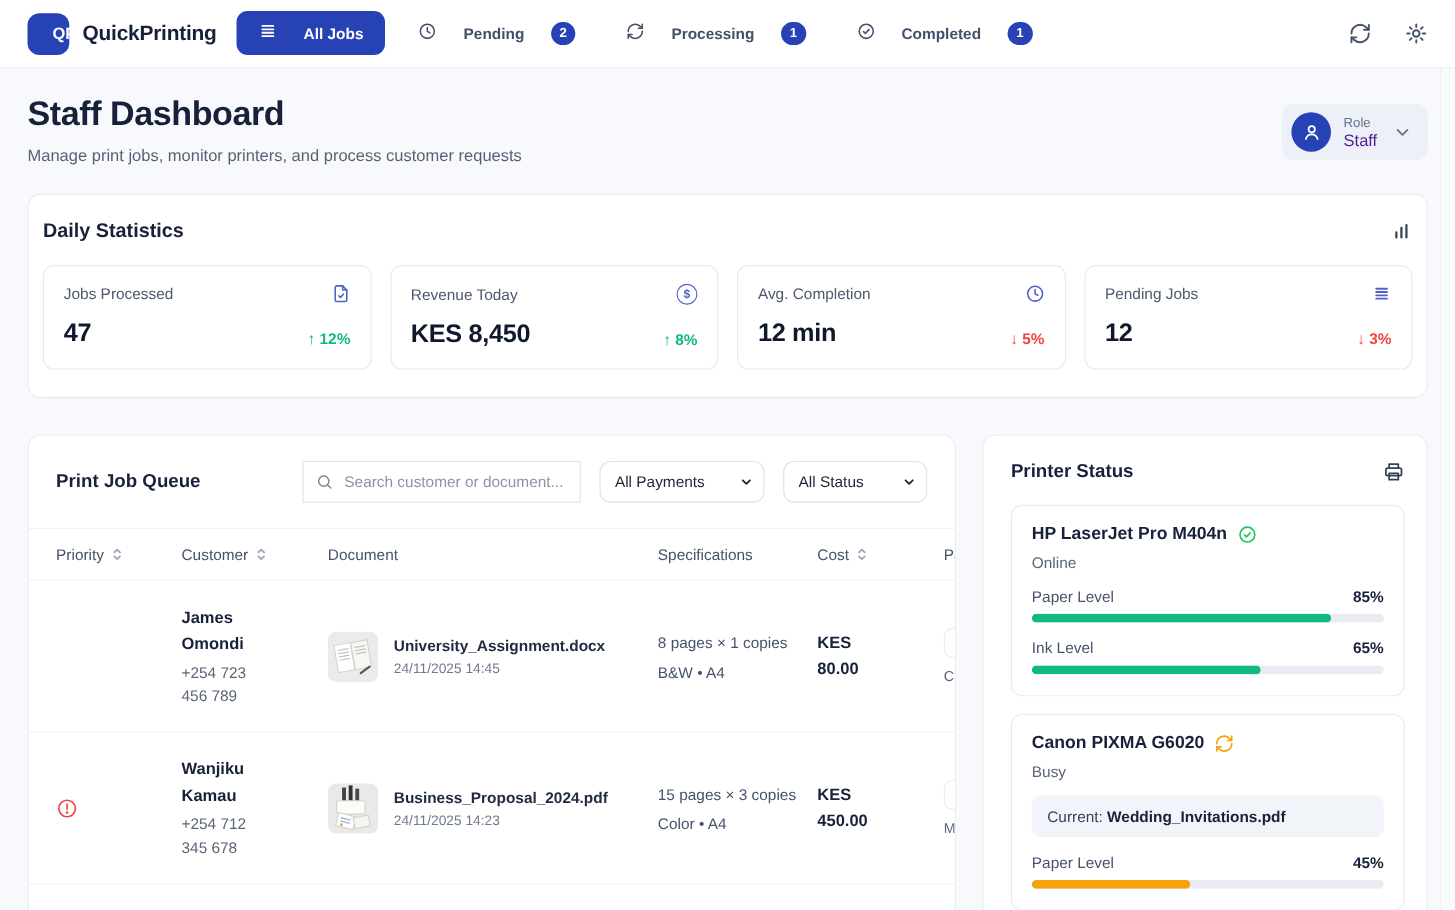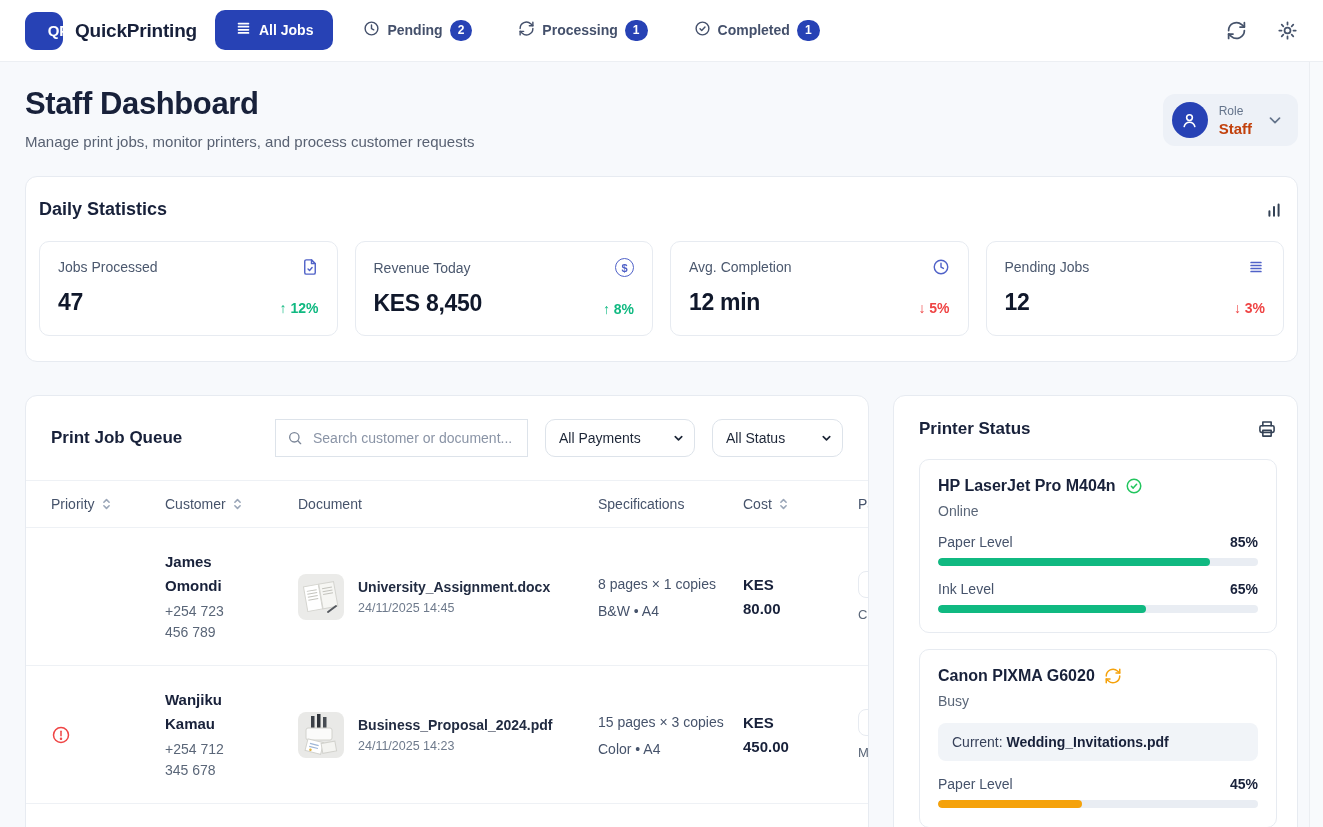--- a/index.html
+++ b/index.html
@@ -7,40 +7,40 @@
     font-family:"Liberation Sans", sans-serif; color:#18213a; }
 
   
   .navbar { height:62px; background:#fff; border-bottom:1px solid #eceff3;
     display:flex; align-items:center; padding:0 25px; }
   .brand { display:flex; align-items:center; gap:12px; }
   .brand-logo { width:38px; height:38px; border-radius:11px; background:#2742b5;
     color:#fff; font-weight:bold; font-size:15px; display:flex; align-items:center; justify-content:center;padding-left:29px; }
   .brand-name { font-size:19px; font-weight:bold; color:#17203a; letter-spacing:-0.2px; }
   .nav-tabs { display:flex; align-items:center; gap:14px; margin-left:18px; }
-  .nav-tab { display:flex; align-items:center; gap:7px; padding:10px 16px; border-radius:10px;
+  .nav-tab { display:flex; align-items:center; gap:24px; padding:10px 16px; border-radius:10px;
     font-size:14px; font-weight:bold; color:#44506b; background:transparent; border:none; cursor:pointer; }
   .nav-tab svg { flex-shrink:0; }
   .nav-tab.active { background:#2742b5; color:#fff; padding:10px 20px; }
   .nav-badge { background:#2742b5; color:#fff; font-size:12px; font-weight:bold;
     border-radius:999px; padding:3px 8px; min-width:22px; text-align:center; line-height:1.2; }
   .nav-right { margin-left:auto; display:flex; align-items:center; gap:30px; }
   .icon-btn { background:none; border:none; cursor:pointer; display:flex; color:#46536b; }
 
   
   .page { padding:0 25px; }
   .page-header { display:flex; align-items:flex-start; margin-top:24px; }
   .page-title { font-size:31px; font-weight:bold; color:#18213a; letter-spacing:-0.4px; }
   .page-sub { font-size:15px; color:#596273; margin-top:11px; }
   .role-pill { margin-left:auto; margin-top:8px; background:#edf1f7; border-radius:12px;
     padding:8px 14px 8px 9px; display:flex; align-items:center; gap:11px; }
   .role-avatar { width:36px; height:36px; border-radius:50%; background:#2742b5;
     display:flex; align-items:center; justify-content:center; color:#fff; }
   .role-label { font-size:12px; color:#64748b; }
-  .role-value { font-size:15px; font-weight:bold; color:#c2410c; margin-top:2px; }
+  .role-value { font-size:15px; font-weight:normal; color:#4c1d95; margin-top:2px; }
   .role-chevron { color:#64748b; margin-left:3px; display:flex; }
 
   
   .card { background:#fff; border:1px solid #e7ebf1; border-radius:12px; }
 
   
   .stats-card { margin-top:26px; padding:22px 13px 25px; }
   .section-head { display:flex; align-items:center; justify-content:space-between; }
   .section-title { font-size:18px; font-weight:bold; color:#18213a; }
   .stats-grid { display:grid; grid-template-columns:repeat(4,1fr); gap:17px; margin-top:21px; }

